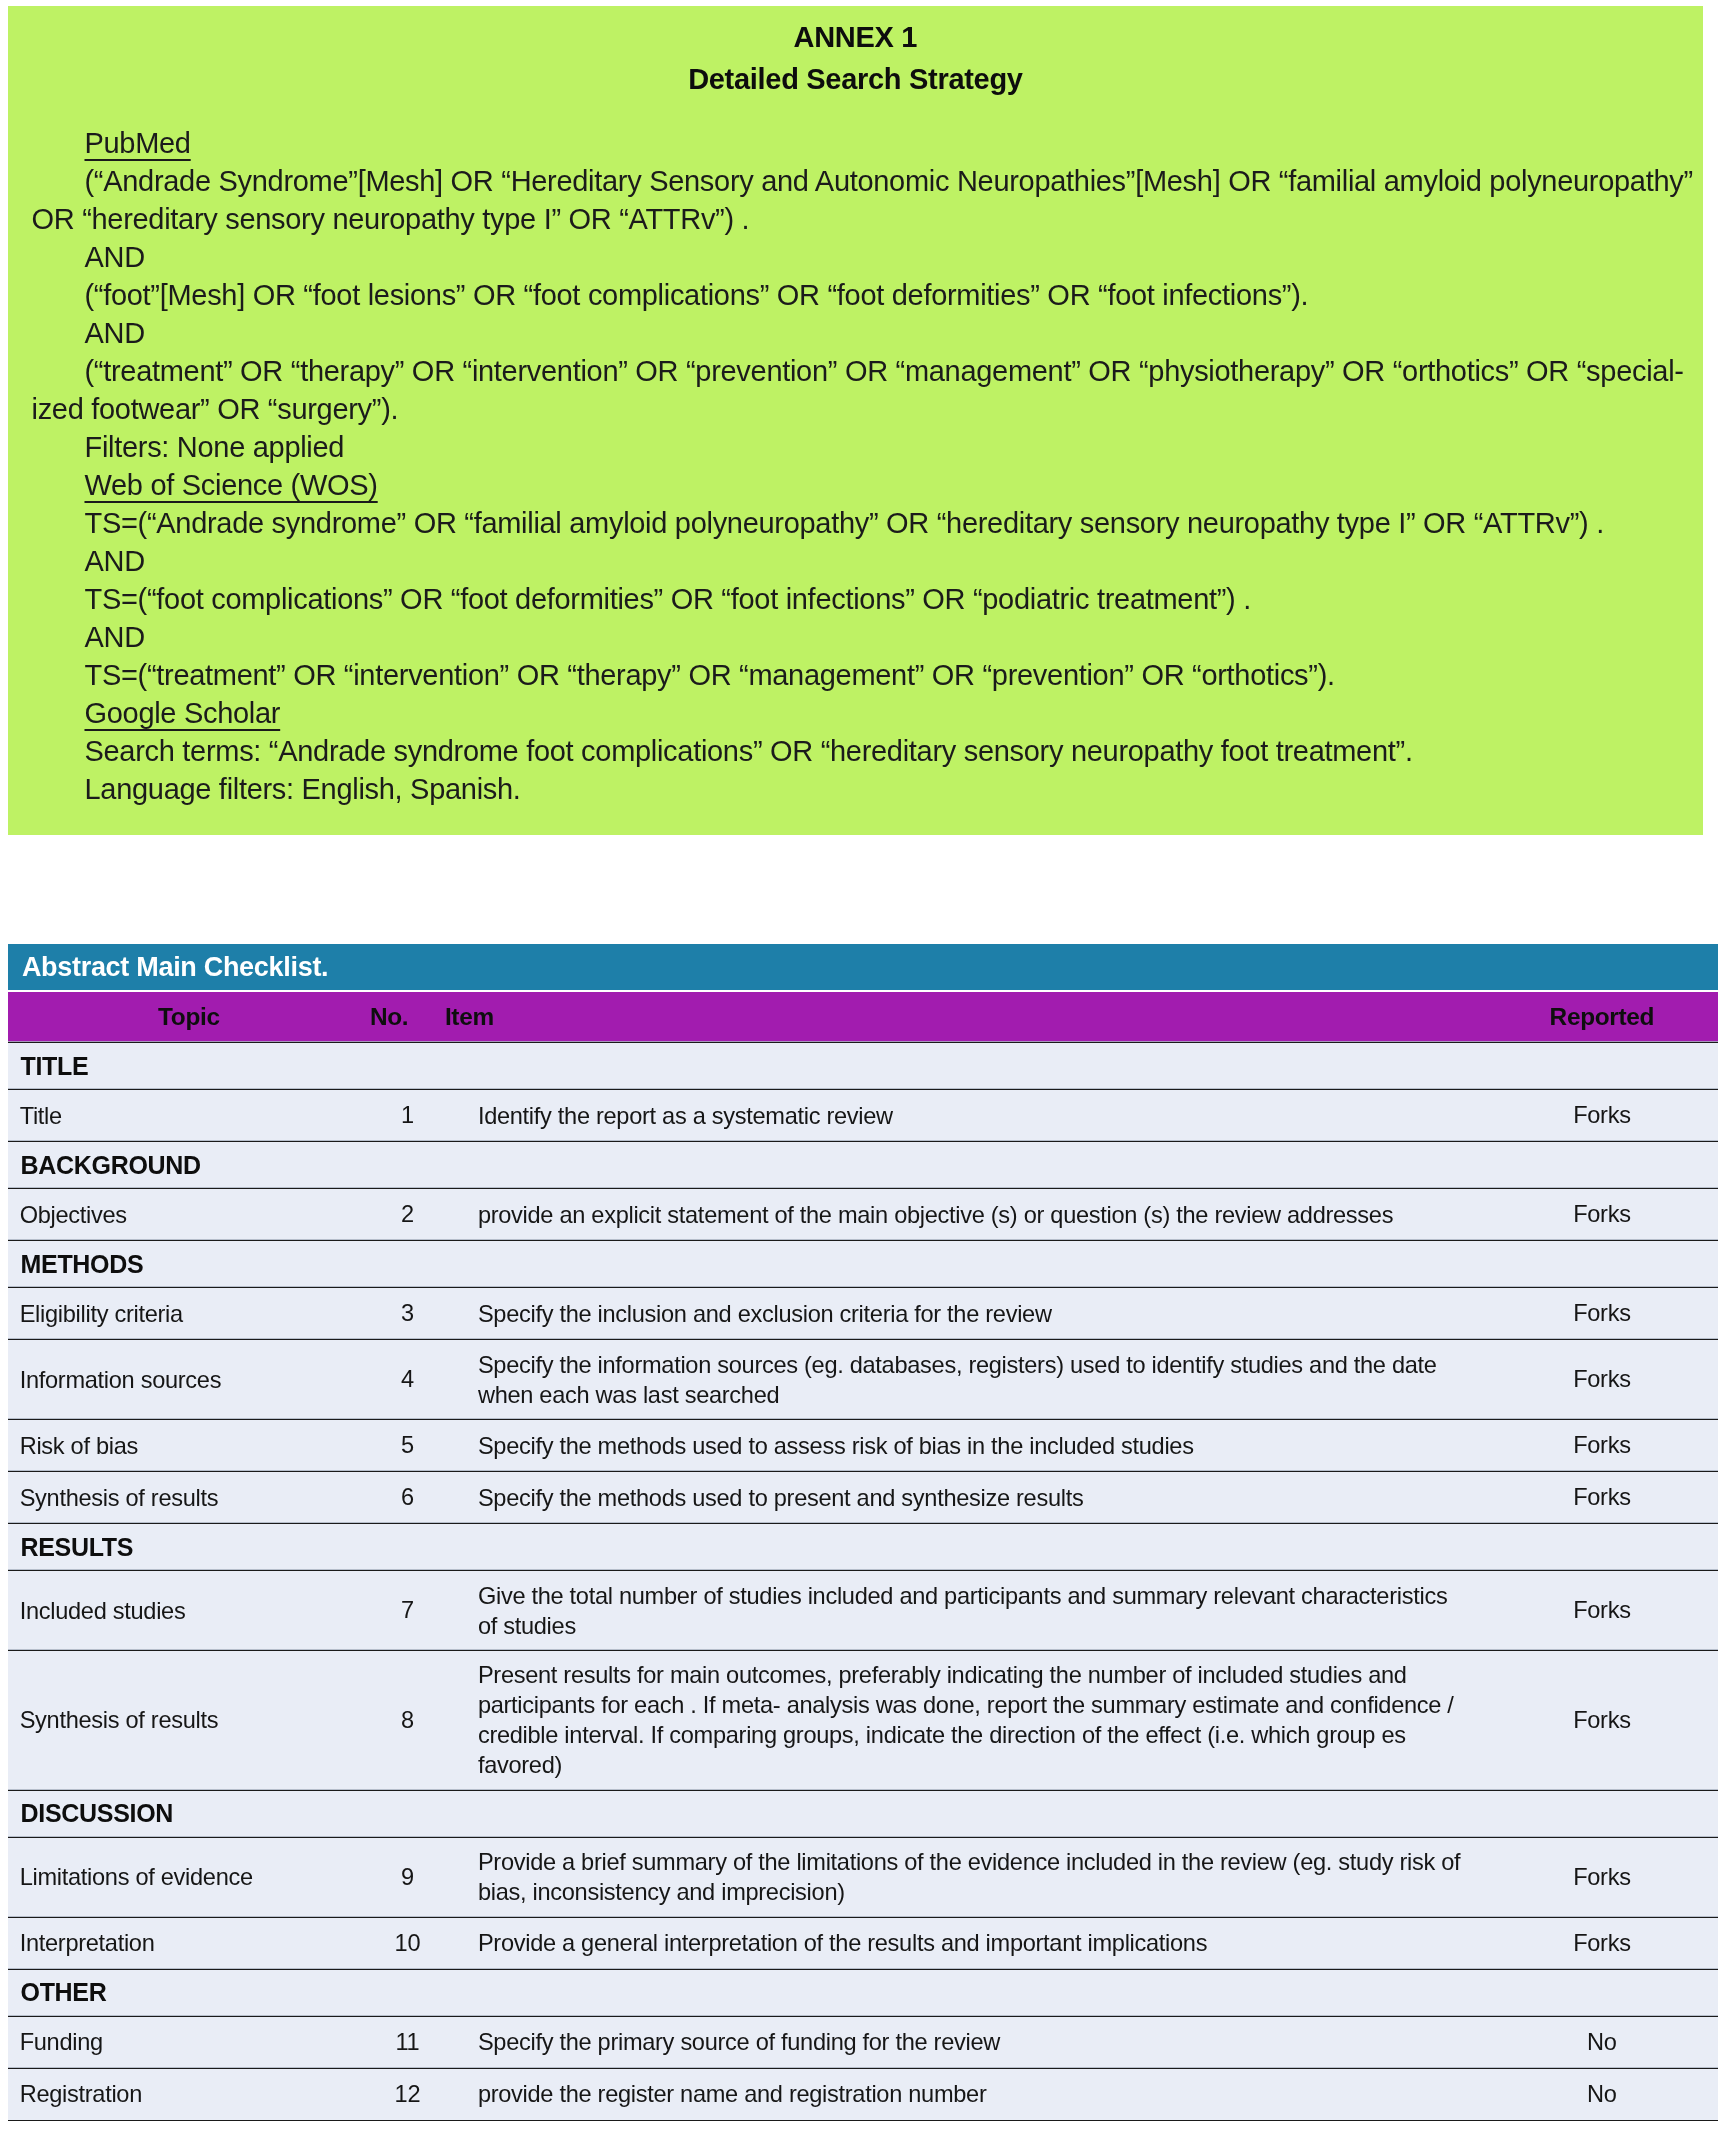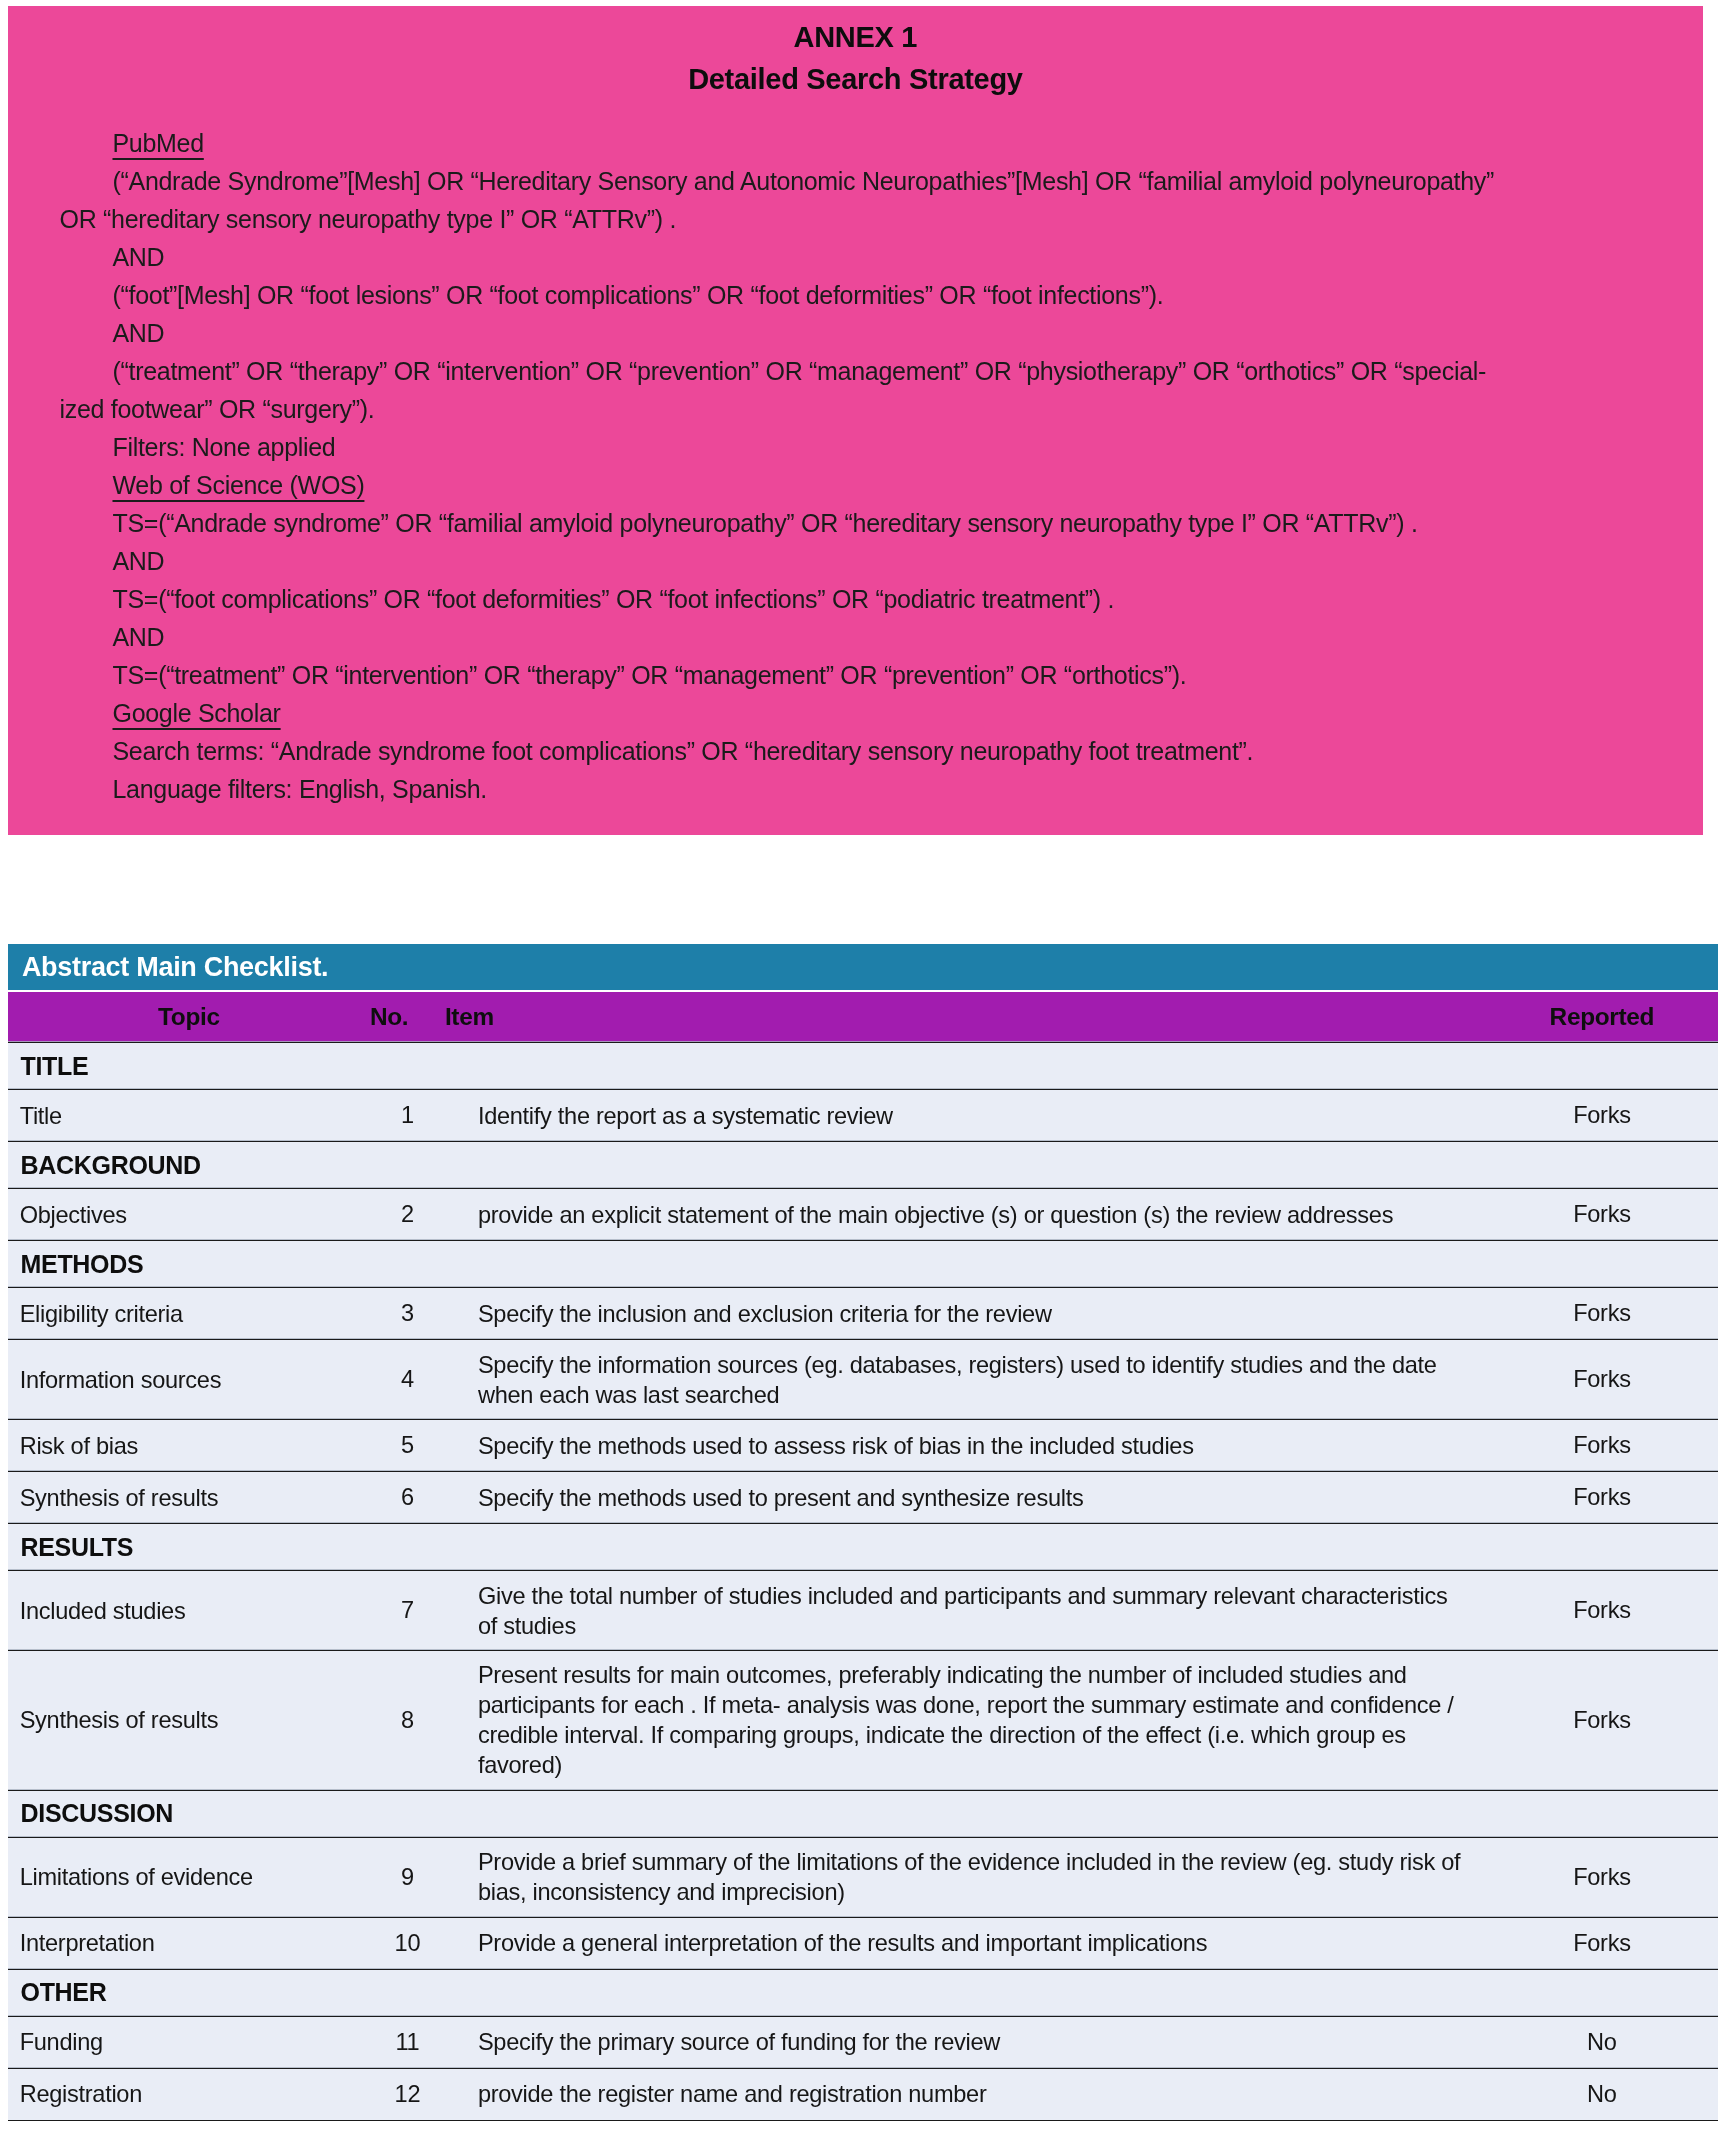--- a/index.html
+++ b/index.html
@@ -5,29 +5,29 @@
   * { margin:0; padding:0; box-sizing:border-box; }
   html,body { background:#ffffff; }
   body {
     width:1725px; height:2151px; position:relative;
     font-family:"Liberation Sans", sans-serif;
     color:#161616; letter-spacing:-0.3px;
   }
   
   .annex-box {
     position:absolute; left:7.9px; top:6.3px; width:1695px;
-    background:#ec4899;
+    background:#bef264;
     padding:12.6px 23.6px 27px 23.6px;
   }
   .annex-title, .annex-subtitle {
     text-align:center; font-weight:bold; font-size:29px; line-height:36px;
     color:#0d0d0d;
   }
   .annex-subtitle { margin-top:6.3px; }
-  .annex-body { margin-top:27px; font-size:25px; line-height:38px; color:#1b1b1b;margin-left:28px; }
+  .annex-body { margin-top:27px; font-size:29px; line-height:38px; color:#1b1b1b; }
   .annex-line { white-space:nowrap; }
   .annex-line.indent { padding-left:53px; }
   .annex-line.underline span { text-decoration:underline; text-underline-offset:5.5px; text-decoration-thickness:1.6px; }
   
   .checklist { position:absolute; left:7.9px; top:918px; width:1710px;margin-top:26px; }
   .table-title-bar {
     height:46px; background:#1e7fa9; color:#ffffff;
     display:flex; align-items:center; padding-left:14px;
     font-size:27px; font-weight:bold;
   }

